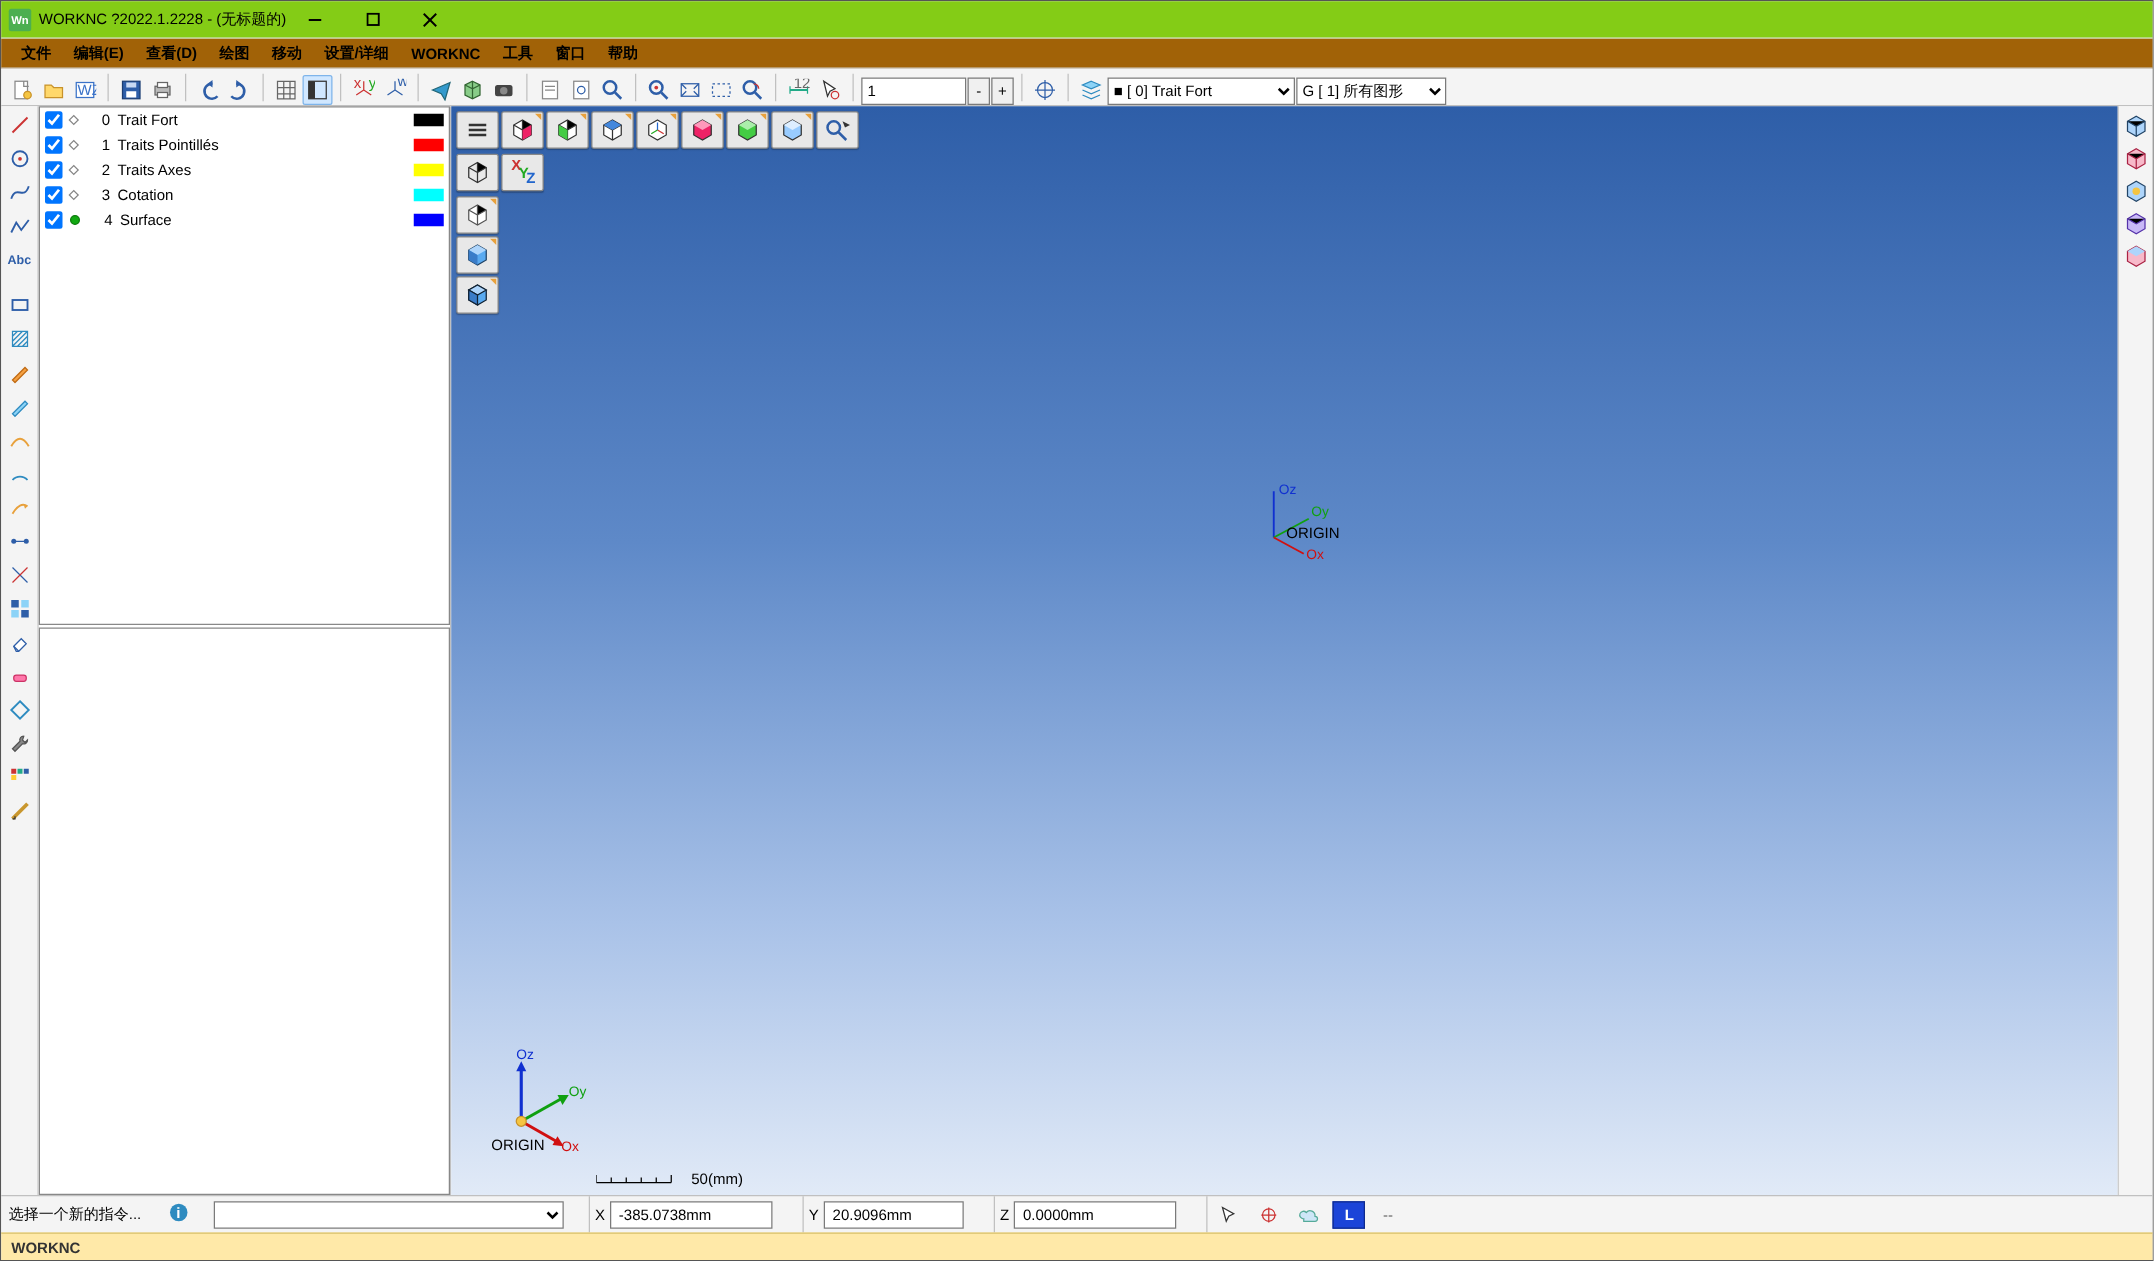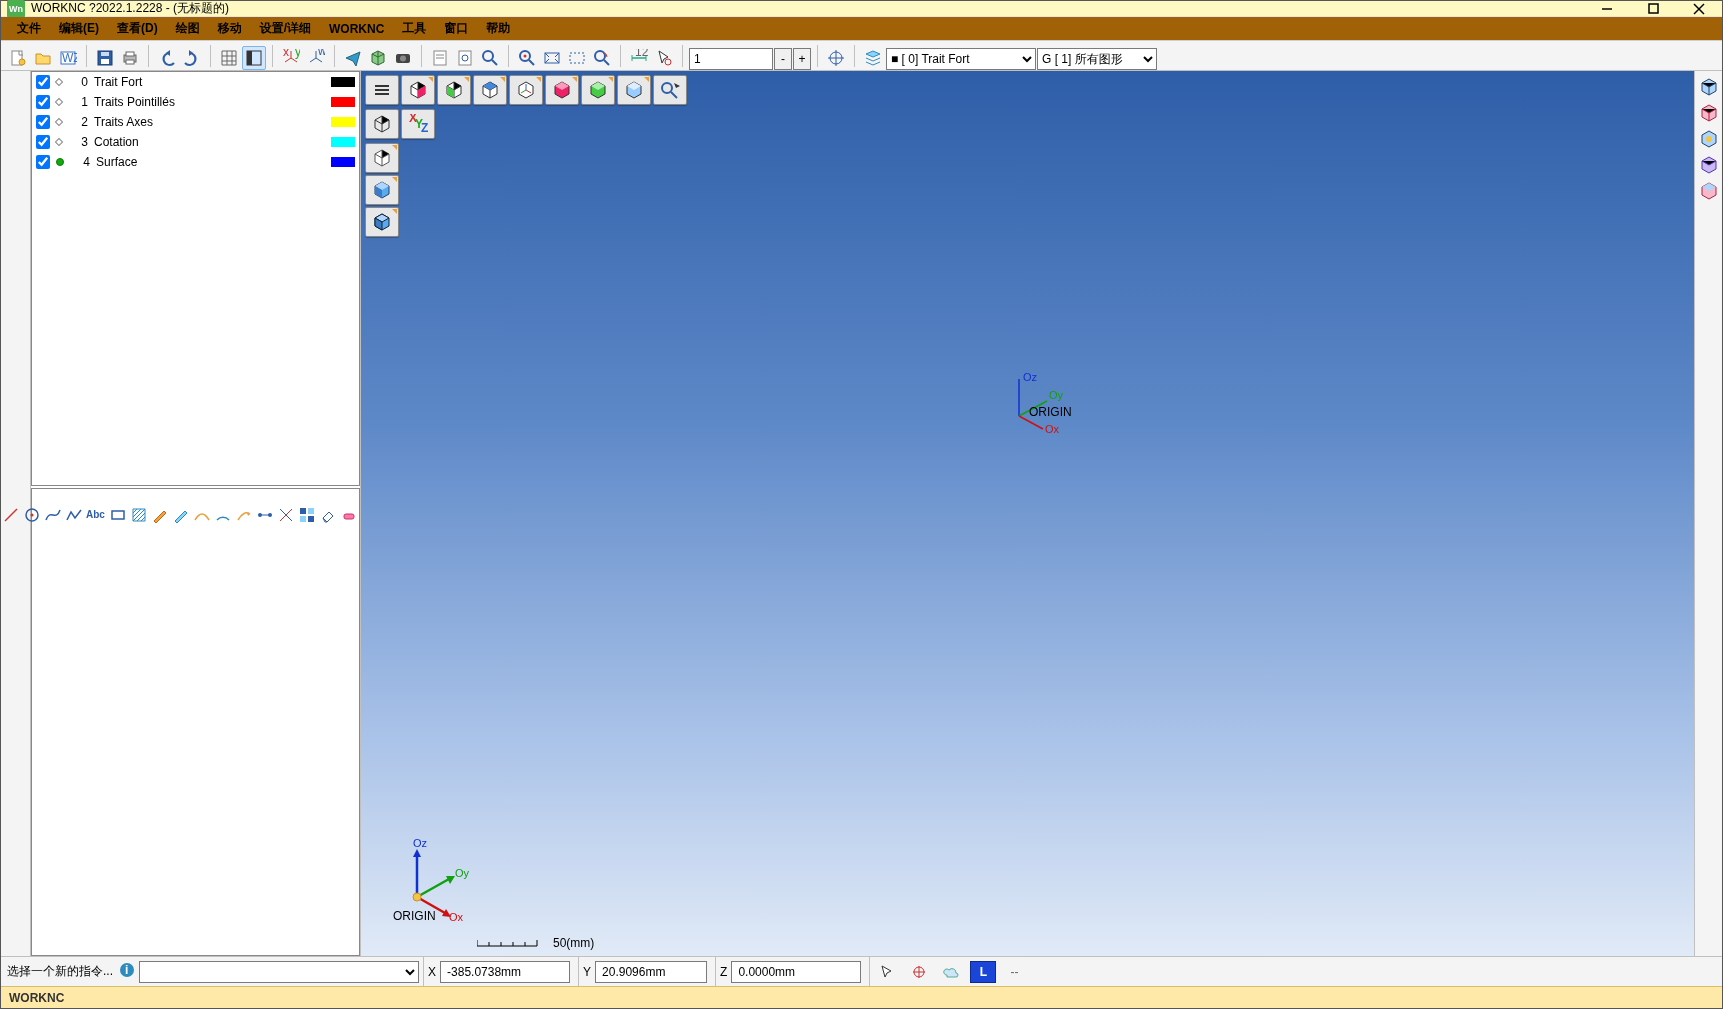--- a/index.html
+++ b/index.html
@@ -1,40 +1,40 @@
 <!DOCTYPE html>
 <html><head>
 <meta charset="utf-8">
 <style>
 * { margin:0; padding:0; box-sizing:border-box; font-family:"Microsoft YaHei","Segoe UI",Tahoma,sans-serif; font-size:12px; user-select:none; }
 html,body { width:1723px; height:1009px; overflow:hidden; background:#f0f0f0; }
 .window { width:100%; height:100%; display:flex; flex-direction:column; background:#fff; border:1px solid #555; }
 
-.titlebar { height:16px; display:flex; align-items:center; justify-content:space-between; background:#fef9c3; border-bottom:1px solid #e5e5e5; }
+.titlebar { height:30px; display:flex; align-items:center; background:#84cc16; border-bottom:1px solid #e5e5e5; }
 .titlebar-left { display:flex; align-items:center; gap:6px; padding-left:6px; }
 .titlebar-left .logo { width:18px; height:18px; background:#4caf50; color:#fff; font-size:9px; font-weight:bold; display:flex; align-items:center; justify-content:center; border-radius:2px; }
 .title-text { font-size:12px; }
 .win-controls { display:flex; }
 .win-btn { width:46px; height:30px; display:flex; align-items:center; justify-content:center; font-size:14px; color:#000; }
 
 .menubar { height:24px; display:flex; align-items:center; gap:2px; padding:0 8px; background:#a16207; border-bottom:1px solid #d0d0d0;font-weight:bold; }
 .menu-item { padding:2px 8px; cursor:default; }
 
 .toolbar-row { height:30px; display:flex; align-items:center; background:#f4f4f4; border-bottom:1px solid #c0c0c0; padding:0 2px; gap:0; }
 .tb-group { display:flex; align-items:flex-end; gap:1px; padding:0 3px; height:100%; }
 .tb-sep { width:1px; height:22px; background:#c0c0c0; margin:0 3px; }
 .tb-btn { width:24px; height:24px; display:flex; align-items:center; justify-content:center; border:1px solid transparent; border-radius:2px; cursor:default; position:relative; }
 .tb-btn.active { background:#d0e7ff; border-color:#7eb4ea; }
 .tb-input { height:22px; border:1px solid #7a7a7a; background:#fff; padding:0 4px; font-size:12px; }
 .tb-small { width:18px; height:22px; border:1px solid #7a7a7a; background:#f0f0f0; display:flex; align-items:center; justify-content:center; font-size:12px; }
 
 .ic { width:18px; height:18px; }
 
 .body { flex:1; display:flex; min-height:0; }
-.left-toolbar { width:30px; background:#f4f4f4; border-right:1px solid #c0c0c0; display:flex; flex-direction:row; align-items:center; padding-top:2px; gap:1px; }
+.left-toolbar { width:30px; background:#f4f4f4; border-right:1px solid #c0c0c0; display:flex; flex-direction:column; align-items:center; padding-top:2px; gap:1px; }
 .left-toolbar .tb-btn { width:26px; height:26px; }
 .side-panel { width:330px; display:flex; flex-direction:column; border-right:1px solid #c0c0c0; background:#fff; }
 .layer-panel { flex:0 0 415px; border:1px solid #888; margin:0; overflow:auto; }
 .layer-row { display:flex; align-items:center; height:20px; padding:0 4px; gap:6px; border-bottom:1px solid transparent; }
 .layer-row input[type=checkbox]{ width:14px; height:14px; }
 .layer-dot { width:8px; height:8px; border-radius:50%; background:#999; }
 .layer-dot.diamond { border-radius:0; transform:rotate(45deg); background:transparent; border:1px solid #888; width:6px; height:6px; }
 .layer-dot.green { background:#12a912; border-radius:50%; border:1px solid #0a7a0a;}
 .layer-idx { width:20px; text-align:right; }
 .layer-name { flex:1; }
@@ -52,21 +52,21 @@
 .ft-col { position:absolute; left:4px; display:flex; flex-direction:column; gap:2px; }
 
 .cube { width:20px; height:20px; }
 
 .gizmo { position:absolute; }
 .gizmo svg { overflow:visible; }
 .gizmo-text { font-size:11px; }
 
 .scalebar { position:absolute; left:8px; bottom:6px; display:flex; align-items:flex-end; gap:6px; color:#000; font-size:12px; }
 
-.status-row { height:30px; display:flex; align-items:center; background:#f4f4f4; border-top:1px solid #c0c0c0; padding:0 6px; gap:4px; }
+.status-row { height:30px; display:flex; align-items:center; background:#f4f4f4; border-top:1px solid #c0c0c0; padding:0 6px; gap:20px; }
 .status-label { padding-right:2px; }
 .status-input { height:22px; border:1px solid #7a7a7a; background:#fff; padding:0 6px; font-size:12px; }
 .status-field { display:flex; align-items:center; gap:4px; padding:0 4px; border-left:1px solid #c0c0c0; height:100%; }
 .mode-btn { width:26px; height:22px; display:flex; align-items:center; justify-content:center; border:1px solid transparent; }
 .mode-btn.active { background:#1b44d8; color:#fff; border-color:#0e2a8d; font-weight:bold;}
 .brandbar { height:22px; background:#ffe9a8; border-top:1px solid #d8c06a; display:flex; align-items:center; padding:0 8px; font-weight:bold; font-size:12px; color:#333;}
 
 select { height:22px; border:1px solid #7a7a7a; background:#fff; font-size:12px; }
 </style>
 </head>

